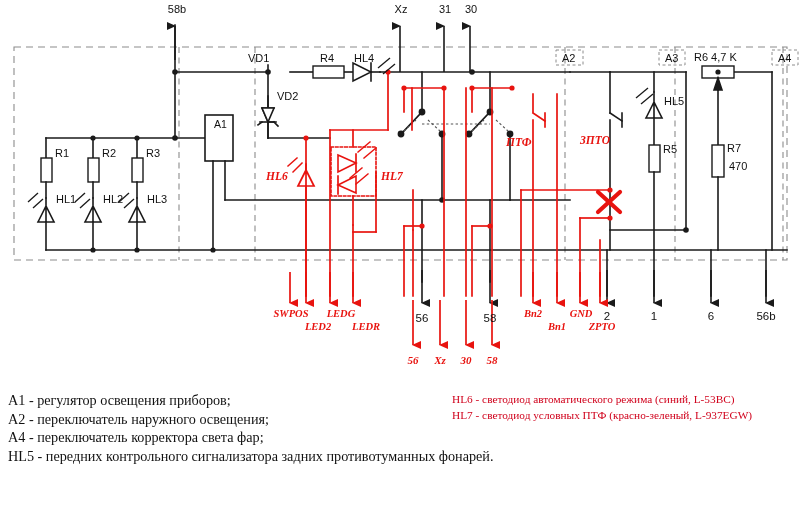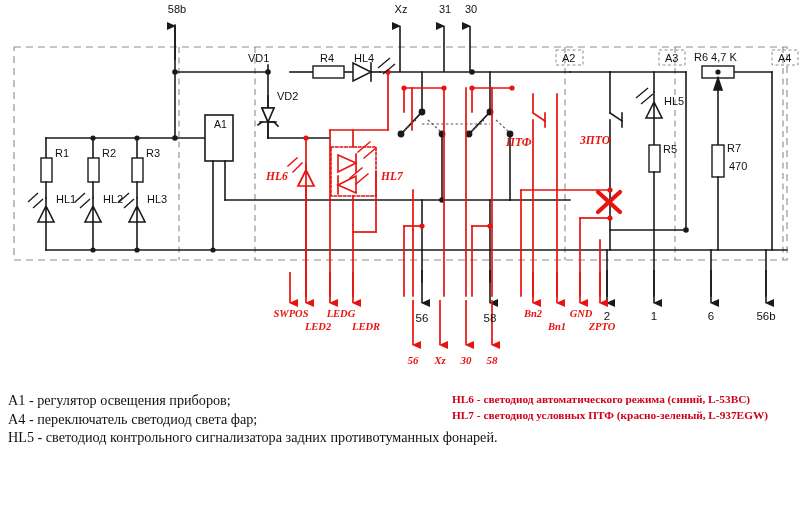--- a/index.html
+++ b/index.html
@@ -43,21 +43,21 @@
     letter-spacing: 0px;
   }
   .legend-red-block {
     position: absolute;
     left: 452px;
     top: 392px;
     width: 345px;
   }
   .legend-red-line {
     font-family: "Liberation Serif", serif;
-    font-weight: bold;
+    font-weight: normal;
     font-size: 11.3px;
     color: #d0001b;
     line-height: 15.5px;
     white-space: nowrap;
   }
 </style>
 </head>
 <body>
 
 <div id="root">
@@ -419,22 +419,23 @@
     <g font-family="Liberation Serif, serif" font-style="italic" font-weight="bold" font-size="11" fill="#e8130f" text-anchor="middle">
       <text x="413" y="364">56</text>
       <text x="440" y="364">Xz</text>
       <text x="466" y="364">30</text>
       <text x="492" y="364">58</text>
     </g>
   </svg>
 
   <div class="legend-block">
     <div class="legend-line">A1 - регулятор освещения приборов;</div>
-    <div class="legend-line">A4 - переключатель светодиод света фар;</div>
-    <div class="legend-line">HL5 - светодиод контрольного сигнализатора задних противотуманных фонарей.</div>
+    <div class="legend-line">A2 - переключатель наружного освещения;</div>
+    <div class="legend-line">A4 - переключатель корректора света фар;</div>
+    <div class="legend-line">HL5 - передних контрольного сигнализатора задних противотуманных фонарей.</div>
   </div>
 
   <div class="legend-red-block">
     <div class="legend-red-line">HL6 - светодиод автоматического режима (синий, L-53BC)</div>
     <div class="legend-red-line">HL7 - светодиод условных ПТФ (красно-зеленый, L-937EGW)</div>
   </div>
 
 </div>
 
 </body></html>

